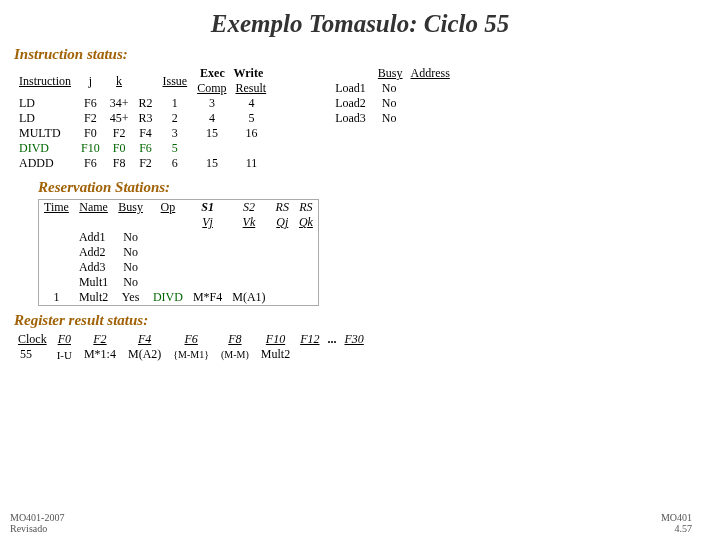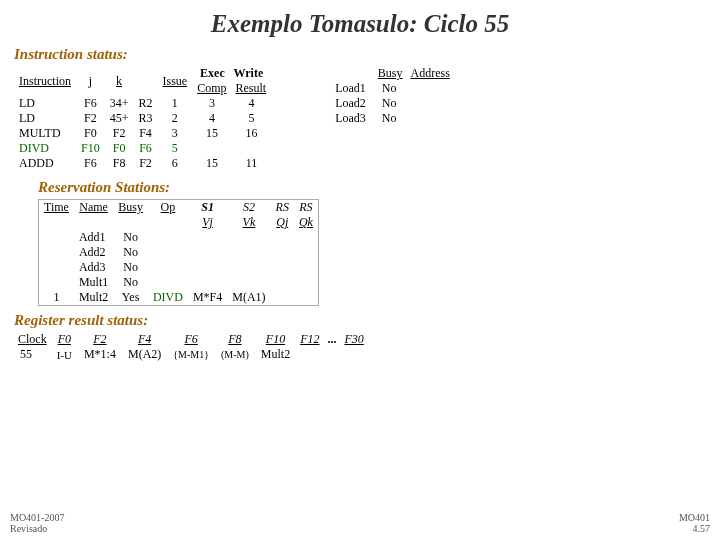--- a/index.html
+++ b/index.html
@@ -90,21 +90,21 @@
     .footer-left {
       position: absolute;
       bottom: 6px;
       left: 10px;
       font-size: 10px;
       color: #555;
     }
     .footer-right {
       position: absolute;
       bottom: 6px;
-      right: 10px;
+      right: 28px;
       font-size: 10px;
       color: #555;
       text-align: right;
     }
     .rs-inner-table {
       border: 1px solid #999;
     }
     .rs-inner-table td, .rs-inner-table th {
       border: none;
     }

